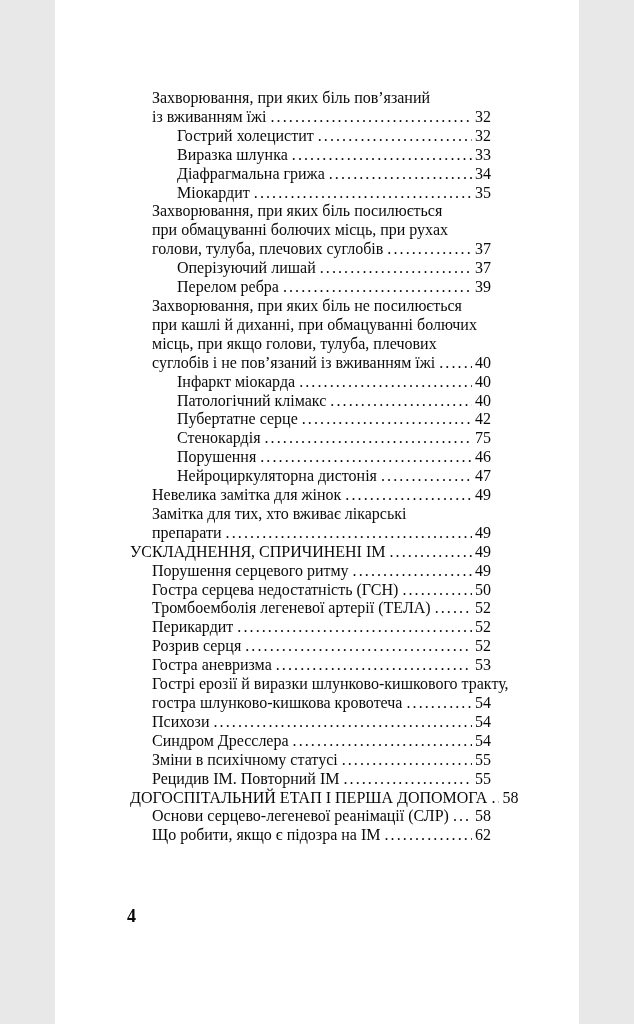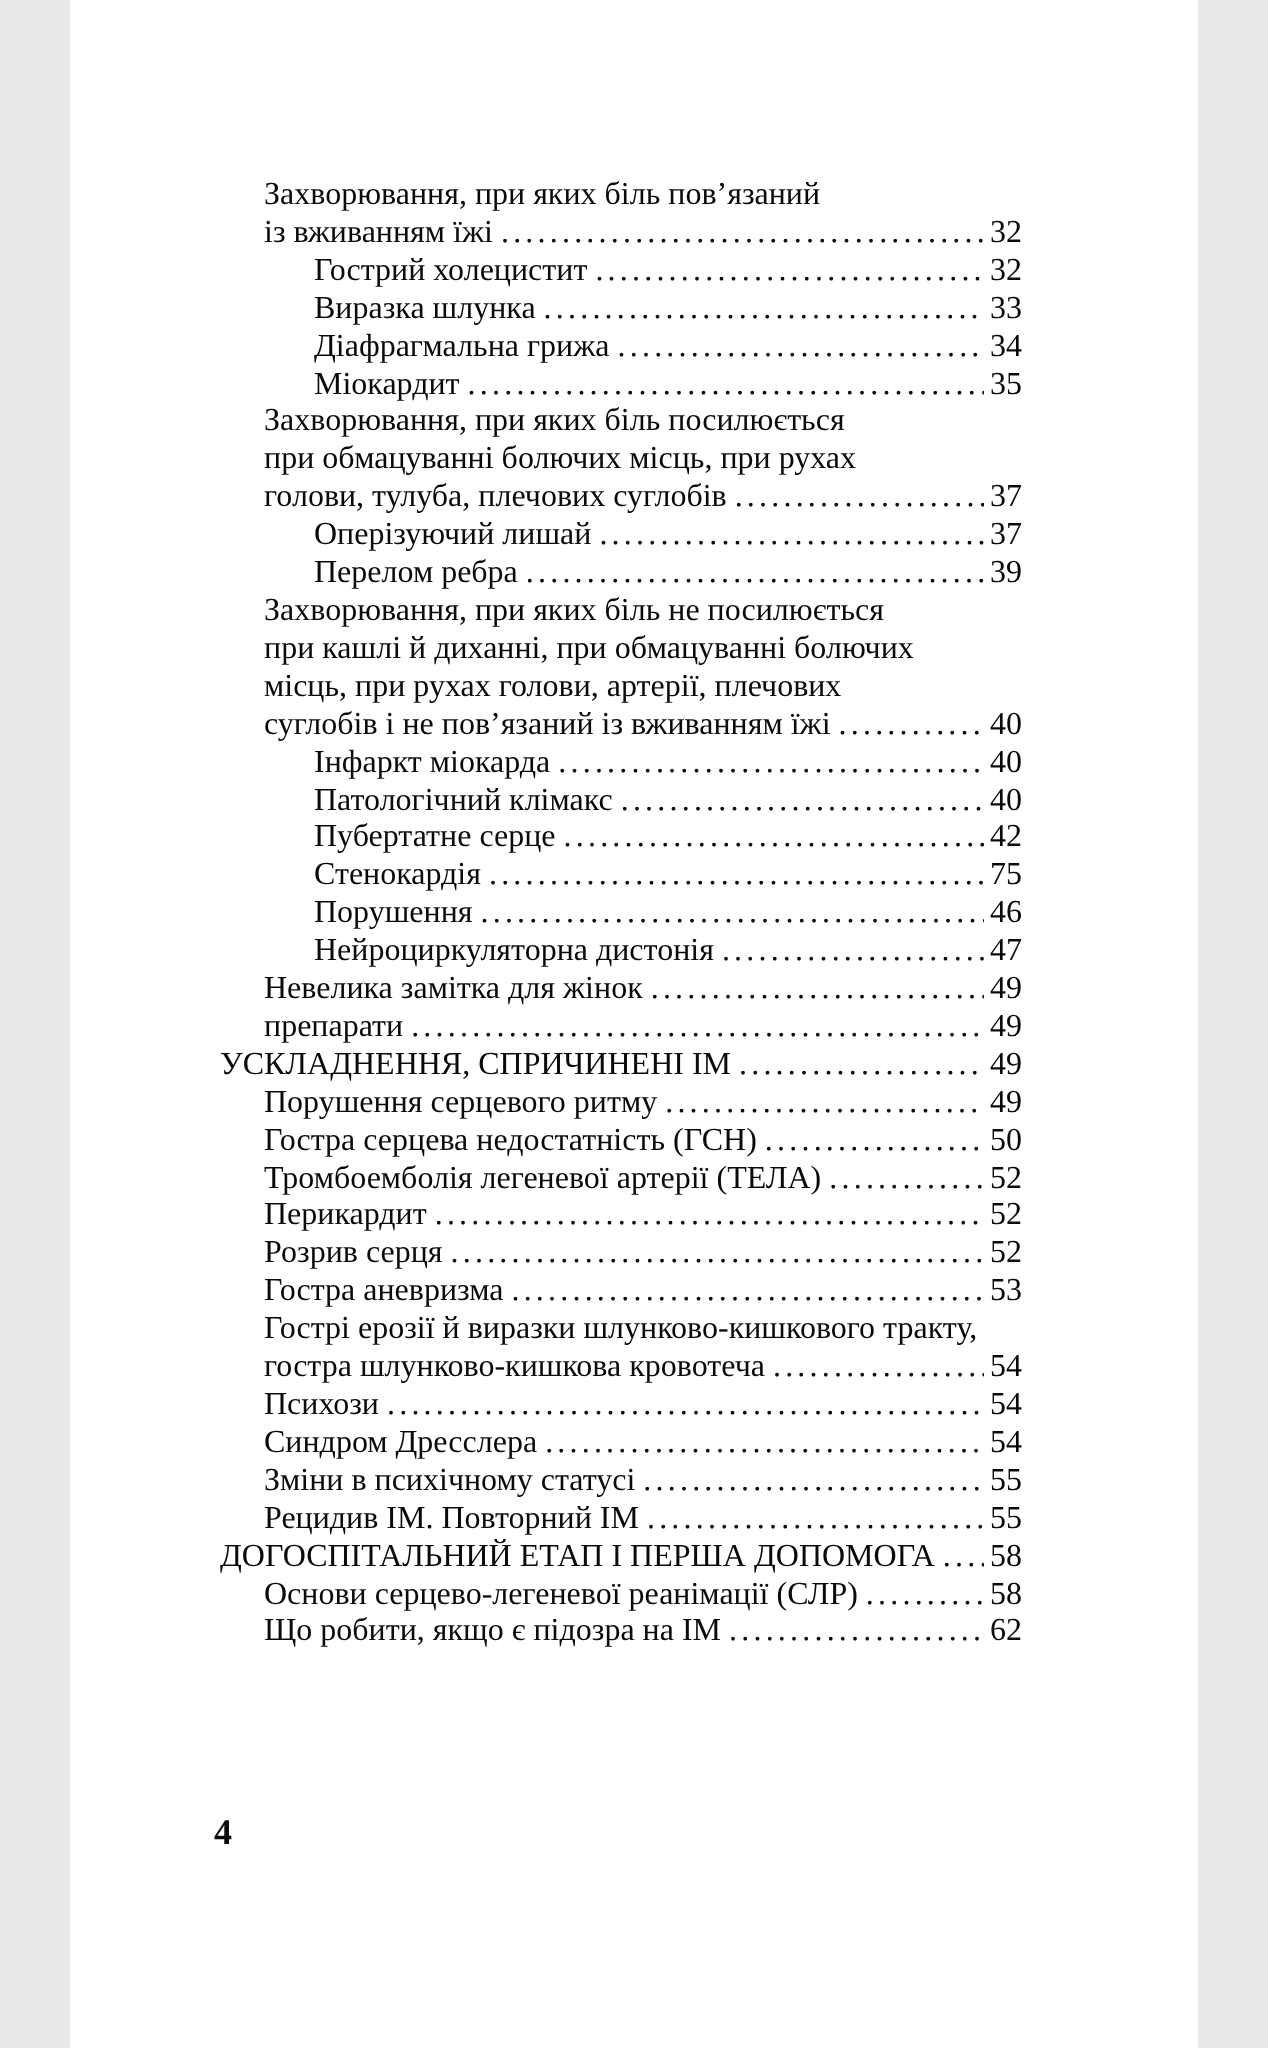--- a/index.html
+++ b/index.html
@@ -2,21 +2,21 @@
 <html lang="uk"><head>
 <meta charset="utf-8">
 <style>
   html, body {
     margin: 0;
     padding: 0;
     background: #e8e8e8;
   }
   .page {
     position: relative;
-    width: 564px;
+    width: 524px;
     height: 1024px;
     background: #ffffff;
     color: #0a0a0a;
     font-family: "Liberation Serif", "DejaVu Serif", serif;
     overflow: hidden;
     margin: 0 auto;
   }
   .toc {
     position: absolute;
     top: 89px;
@@ -111,21 +111,21 @@
         <span class="toc-dots"></span>
         <span class="toc-page">39</span>
       </div>
       <div class="toc-line level-1">
         <span class="toc-text">Захворювання, при яких біль не посилюється</span>
       </div>
       <div class="toc-line level-1">
         <span class="toc-text">при кашлі й диханні, при обмацуванні болючих</span>
       </div>
       <div class="toc-line level-1">
-        <span class="toc-text">місць, при рухах голови, артерії, плечових</span>
+        <span class="toc-text">місць, при якщо голови, тулуба, плечових</span>
       </div>
       <div class="toc-line level-1">
         <span class="toc-text">суглобів і не пов’язаний із вживанням їжі</span>
         <span class="toc-dots"></span>
         <span class="toc-page">40</span>
       </div>
       <div class="toc-line level-2">
         <span class="toc-text">Інфаркт міокарда</span>
         <span class="toc-dots"></span>
         <span class="toc-page">40</span>
@@ -152,20 +152,23 @@
       </div>
       <div class="toc-line level-2">
         <span class="toc-text">Нейроциркуляторна дистонія</span>
         <span class="toc-dots"></span>
         <span class="toc-page">47</span>
       </div>
       <div class="toc-line level-1">
         <span class="toc-text">Невелика замітка для жінок</span>
         <span class="toc-dots"></span>
         <span class="toc-page">49</span>
+      </div>
+      <div class="toc-line level-1">
+        <span class="toc-text">Замітка для тих, хто вживає лікарські</span>
       </div>
       <div class="toc-line level-1">
         <span class="toc-text">препарати</span>
         <span class="toc-dots"></span>
         <span class="toc-page">49</span>
       </div>
       <div class="toc-line level-0">
         <span class="toc-text">УСКЛАДНЕННЯ, СПРИЧИНЕНІ ІМ</span>
         <span class="toc-dots"></span>
         <span class="toc-page">49</span>

